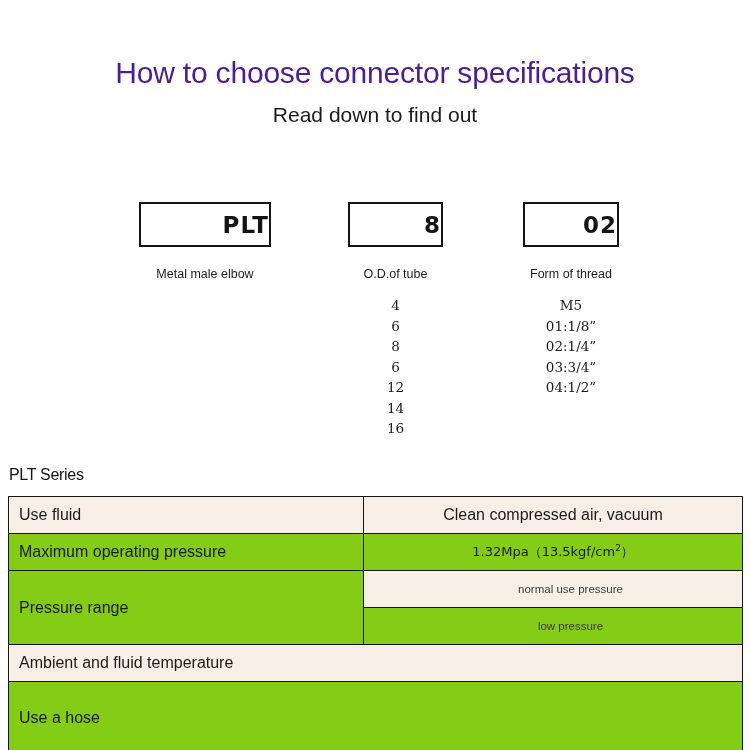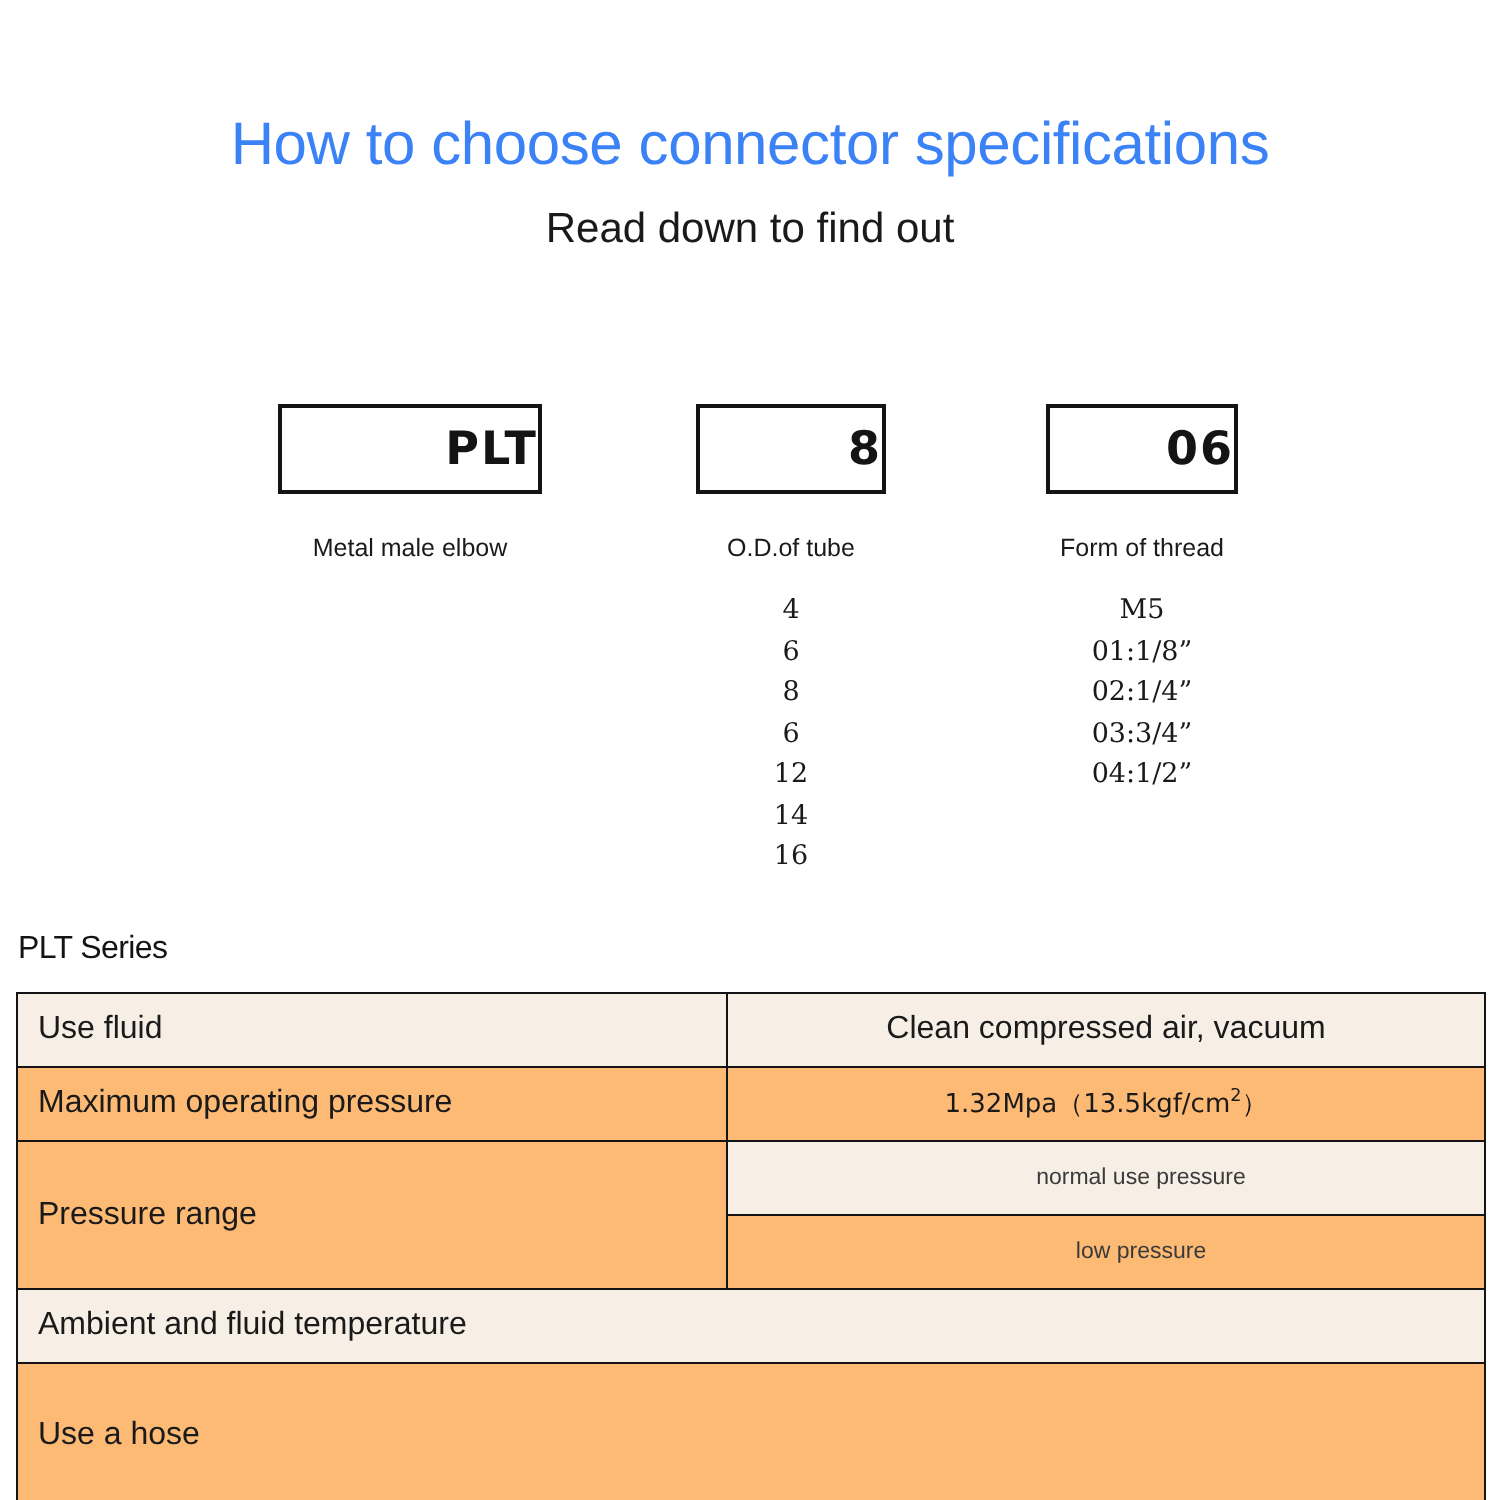--- a/index.html
+++ b/index.html
@@ -23,21 +23,21 @@
     left: 0;
     width: 750px;
     text-align: center;
   }
   .main-title {
     margin: 0;
     padding-top: 56px;
     font-size: 30px;
     font-weight: 400;
     letter-spacing: -0.2px;
-    color: #3b82f6;
+    color: #4c1d95;
     line-height: 1.1;
   }
   .sub-title {
     margin: 0;
     padding-top: 14px;
     font-size: 21px;
     font-weight: 400;
     color: #1a1a1a;
     line-height: 1.1;
   }
@@ -113,21 +113,21 @@
   }
   .spec-table td {
     border: 1px solid #141414;
     padding: 0 10px;
     height: 36px;
     font-size: 16px;
     color: #1a1a1a;
     vertical-align: middle;
   }
   td.shaded { background: #f7efe6; }
-  td.plain  { background: #fdba74; }
+  td.plain  { background: #84cc16; }
 
   td.label-cell   { text-align: left; margin-left: 41px; }
   td.sub-label    { text-align: center; font-size: 11.5px; color: #3a3a3a; padding-left: 45px; }
   td.value-cell   { text-align: center; }
   td.value-small  { font-family: "DejaVu Sans", sans-serif; font-size: 13px; }
 
   .col-label { width: 355px; }
   .col-value { width: 379px; }
 
   sup { font-size: 0.68em; vertical-align: super; line-height: 0; }
@@ -160,21 +160,21 @@
       <div>8</div>
       <div>6</div>
       <div>12</div>
       <div>14</div>
       <div>16</div>
     </div>
   </div>
 
   <div class="code-col code-col-3">
     <div class="code-box">
-      <span class="code-box-text">06</span>
+      <span class="code-box-text">02</span>
     </div>
     <div class="code-label">Form of thread</div>
     <div class="code-options">
       <div>M5</div>
       <div>01:1/8”</div>
       <div>02:1/4”</div>
       <div>03:3/4”</div>
       <div>04:1/2”</div>
     </div>
   </div>

